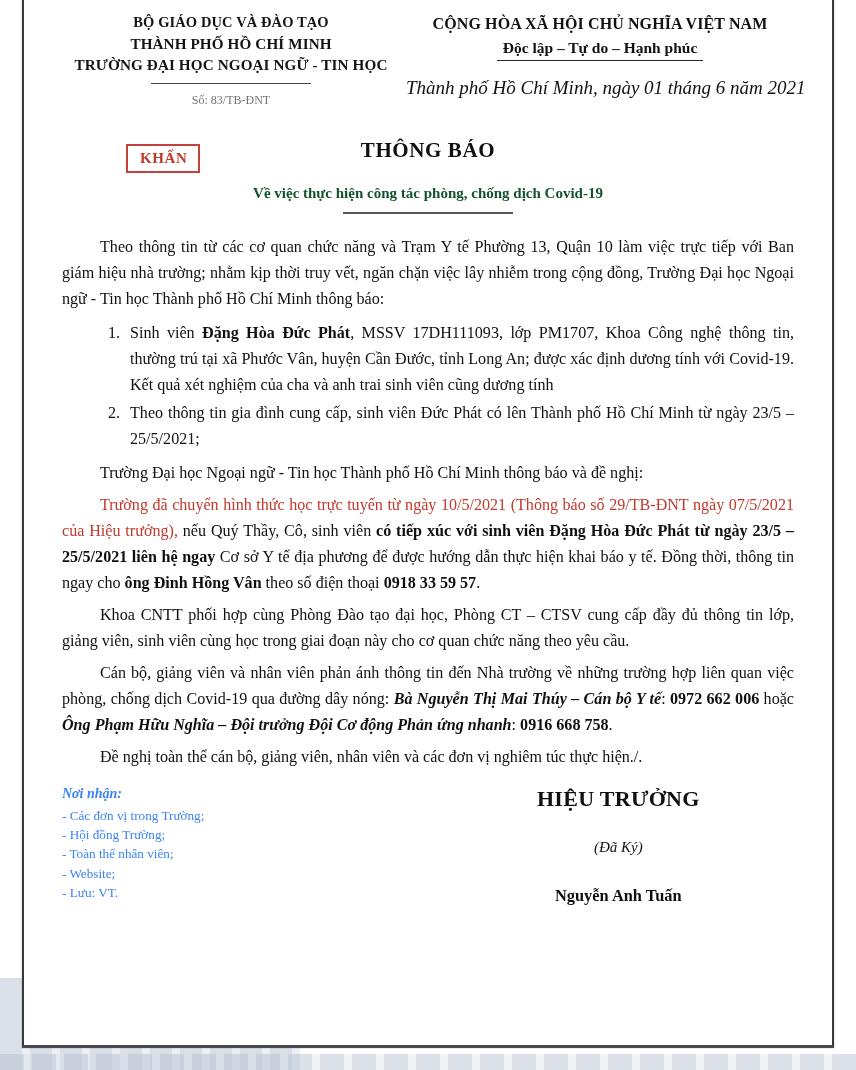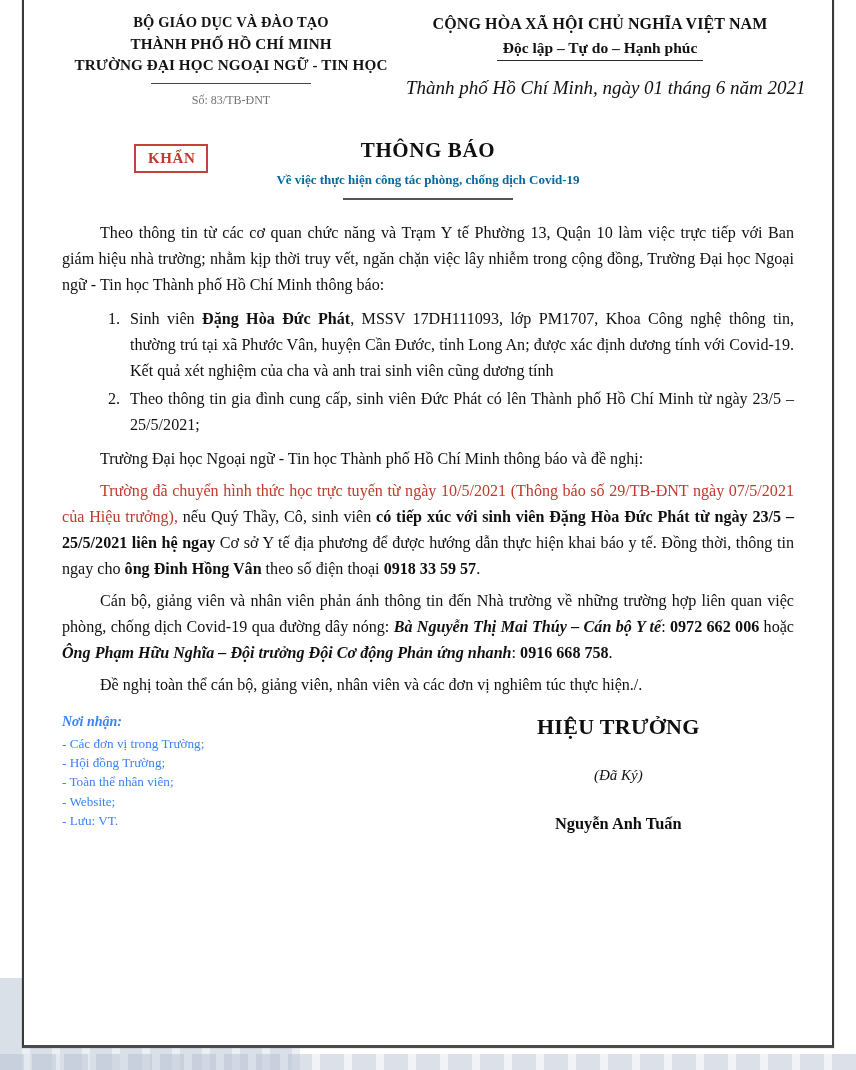--- a/index.html
+++ b/index.html
@@ -128,42 +128,42 @@
   }
 
   
   .title-block {
     position: relative;
     margin-top: 30px;
     text-align: center;
   }
   .stamp {
     position: absolute;
-    left: 72px;
+    left: 64px;
     top: 6px;
     border: 2px solid #c4423c;
     color: #c0392b;
     font-weight: bold;
     font-size: 15px;
     letter-spacing: .6px;
     padding: 5px 11px 5px 12px;
     line-height: 1;
     background: #fff;
   }
   .doc-title {
     font-size: 21px;
     font-weight: bold;
     letter-spacing: .6px;
     color: #0f0f0f;
   }
   .doc-subtitle {
-    font-size: 13px;
-    font-weight: bold;
-    margin-top: 9px;
-    color: #0369a1;
+    font-size: 15px;
+    font-weight: bold;
+    margin-top: 22px;
+    color: #14532d;
   }
   .rule-title {
     width: 170px;
     height: 1.5px;
     background: #555;
     margin: 10px auto 0 auto;
   }
 
   
   .body {
@@ -274,20 +274,21 @@
 
     <ol class="items">
       <li><span>Sinh viên </span><b>Đặng Hòa Đức Phát</b><span>, MSSV 17DH111093, lớp PM1707, Khoa Công nghệ thông tin, thường trú tại xã Phước Vân, huyện Cần Đước, tỉnh Long An; được xác định dương tính với Covid-19. Kết quả xét nghiệm của cha và anh trai sinh viên cũng dương tính</span></li>
       <li><span>Theo thông tin gia đình cung cấp, sinh viên Đức Phát có lên Thành phố Hồ Chí Minh từ ngày 23/5 – 25/5/2021;</span></li>
     </ol>
 
     <p>Trường Đại học Ngoại ngữ - Tin học Thành phố Hồ Chí Minh thông báo và đề nghị:</p>
 
     <p><span class="red">Trường đã chuyển hình thức học trực tuyến từ ngày 10/5/2021 (Thông báo số 29/TB-ĐNT ngày 07/5/2021 của Hiệu trưởng),</span><span> nếu Quý Thầy, Cô, sinh viên </span><b>có tiếp xúc với sinh viên Đặng Hòa Đức Phát từ ngày 23/5 – 25/5/2021 liên hệ ngay</b><span> Cơ sở Y tế địa phương để được hướng dẫn thực hiện khai báo y tế. Đồng thời, thông tin ngay cho </span><b>ông Đinh Hồng Vân</b><span> theo số điện thoại </span><b>0918 33 59 57</b><span>.</span></p>
 
+    <p>Khoa CNTT phối hợp cùng Phòng Đào tạo đại học, Phòng CT – CTSV cung cấp đầy đủ thông tin lớp, giảng viên, sinh viên cùng học trong giai đoạn này cho cơ quan chức năng theo yêu cầu.</p>
 
     <p><span>Cán bộ, giảng viên và nhân viên phản ánh thông tin đến Nhà trường về những trường hợp liên quan việc phòng, chống dịch Covid-19 qua đường dây nóng: </span><span class="bi">Bà Nguyễn Thị Mai Thúy – Cán bộ Y tế</span><span>: </span><b>0972 662 006</b><span> hoặc </span><span class="bi">Ông Phạm Hữu Nghĩa – Đội trưởng Đội Cơ động Phản ứng nhanh</span><span>: </span><b>0916 668 758</b><span>.</span></p>
 
     <p>Đề nghị toàn thể cán bộ, giảng viên, nhân viên và các đơn vị nghiêm túc thực hiện./.</p>
 
   </div>
 
   <div class="footer">
 
     <div class="recipients">

